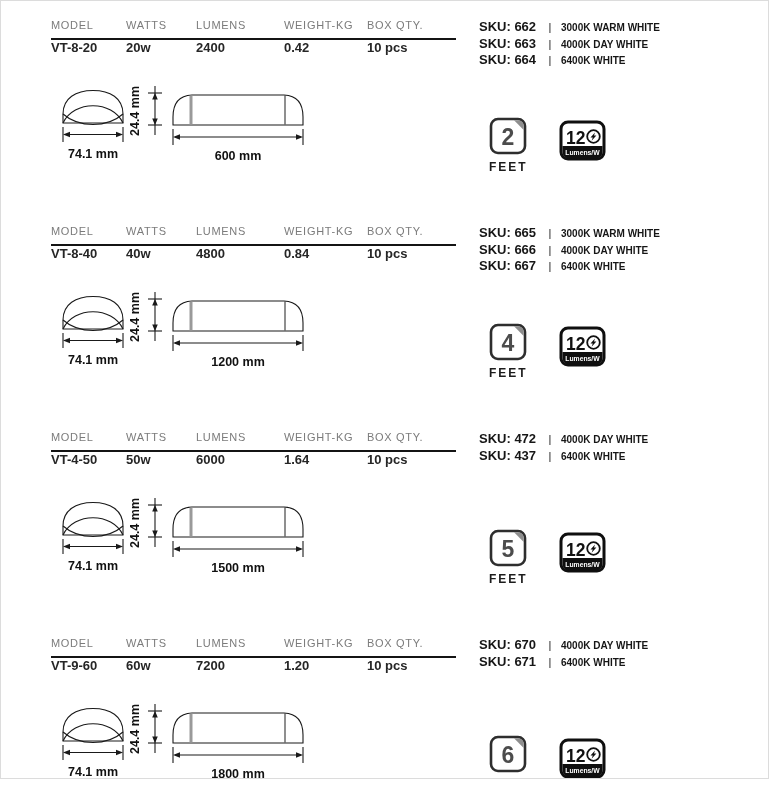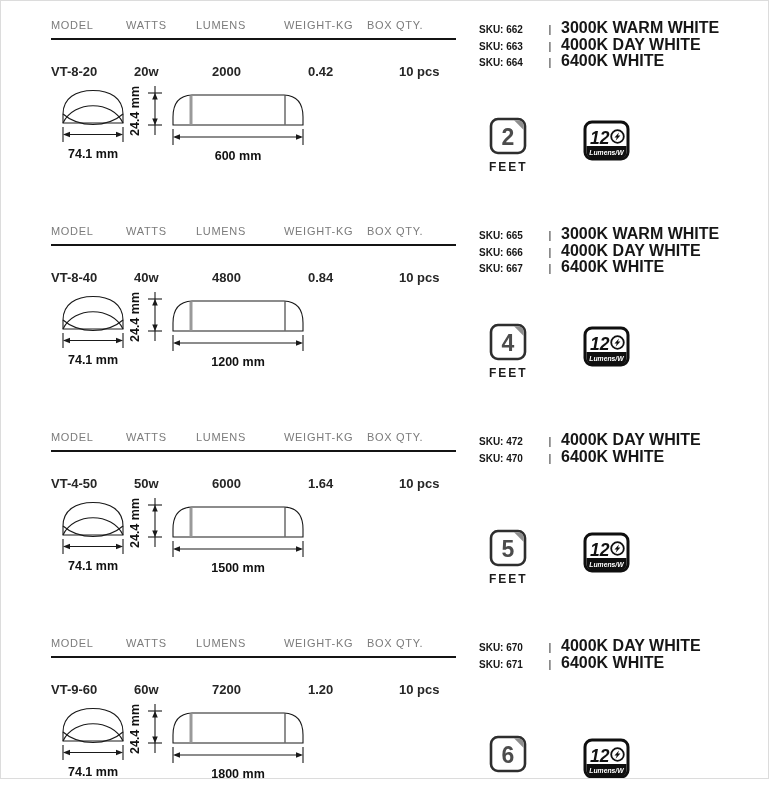--- a/index.html
+++ b/index.html
@@ -13,59 +13,59 @@
   
   .spec-table { position:absolute; left:50px; top:4px; width:405px; }
   .tbl-head, .tbl-row {
     display:grid; grid-template-columns:75px 70px 88px 83px 87px;
     align-items:baseline;
   }
   .tbl-head { padding-bottom:7px; border-bottom:2px solid #141414; }
   .tbl-head span {
     font-size:11px; letter-spacing:0.7px; color:#7b7b7b; font-weight:400;
   }
-  .tbl-row { padding-top:24px;gap:8px; }
+  .tbl-row { padding-top:0; }
   .tbl-row span { font-size:13px; font-weight:700; color:#262626; }
 
   
   .sku-list { position:absolute; left:478px; top:4px; }
   .sku-row { display:flex; align-items:baseline; height:16.5px; }
-  .sku-num { width:60px; font-size:10px; font-weight:700; color:#161616; }
+  .sku-num { width:60px; font-size:13px; font-weight:700; color:#161616; }
   .sku-sep { width:22px; text-align:center; font-size:11px; color:#161616; }
-  .sku-color { font-size:16px; font-weight:700; color:#161616; white-space:nowrap; }
+  .sku-color { font-size:10px; font-weight:700; color:#161616; white-space:nowrap; }
 
   
   .diagram { position:absolute; left:42px; top:70px; }
   .dim-label { font-size:12.5px; font-weight:700; fill:#111;
     font-family:"Liberation Sans", sans-serif; }
 
   
   .feet-box { position:absolute; left:488px; top:102px; width:38px; text-align:center; }
   .feet-caption { margin-top:1px; font-size:12px; font-weight:700;
     letter-spacing:2px; color:#1c1c1c; }
-  .badge-box { position:absolute; left:582px; top:105px;font-style:italic; }
+  .badge-box { position:absolute; left:558px; top:105px; }
 </style>
 </head>
 <body>
 
 <div class="page">
 
   <div class="section" style="top:14px">
     <div class="spec-table">
       <div class="tbl-head">
         <span>MODEL</span>
         <span>WATTS</span>
         <span>LUMENS</span>
         <span>WEIGHT-KG</span>
         <span>BOX QTY.</span>
       </div>
       <div class="tbl-row">
         <span>VT-8-20</span>
         <span>20w</span>
-        <span>2000</span>
+        <span>2400</span>
         <span>0.42</span>
         <span>10 pcs</span>
       </div>
     </div>
 
     <div class="sku-list">
       <div class="sku-row">
         <span class="sku-num">SKU: 662</span>
         <span class="sku-sep">|</span>
         <span class="sku-color">3000K WARM WHITE</span>
@@ -252,21 +252,21 @@
       </div>
     </div>
 
     <div class="sku-list">
       <div class="sku-row">
         <span class="sku-num">SKU: 472</span>
         <span class="sku-sep">|</span>
         <span class="sku-color">4000K DAY WHITE</span>
       </div>
       <div class="sku-row">
-        <span class="sku-num">SKU: 470</span>
+        <span class="sku-num">SKU: 437</span>
         <span class="sku-sep">|</span>
         <span class="sku-color">6400K WHITE</span>
       </div>
     </div>
 
     <svg class="diagram" width="330" height="95" viewBox="0 0 330 95">
       <g stroke="#1a1a1a" stroke-width="1.1" fill="none">
         <path d="M20,38 L20,29 C20,13 33,5.5 50,5.5 C67,5.5 80,13 80,29 L80,38 Z"></path>
         <path d="M20,38 C31,15 69,15 80,38"></path>
         <path d="M20,29 C36,43 64,43 80,29"></path>

